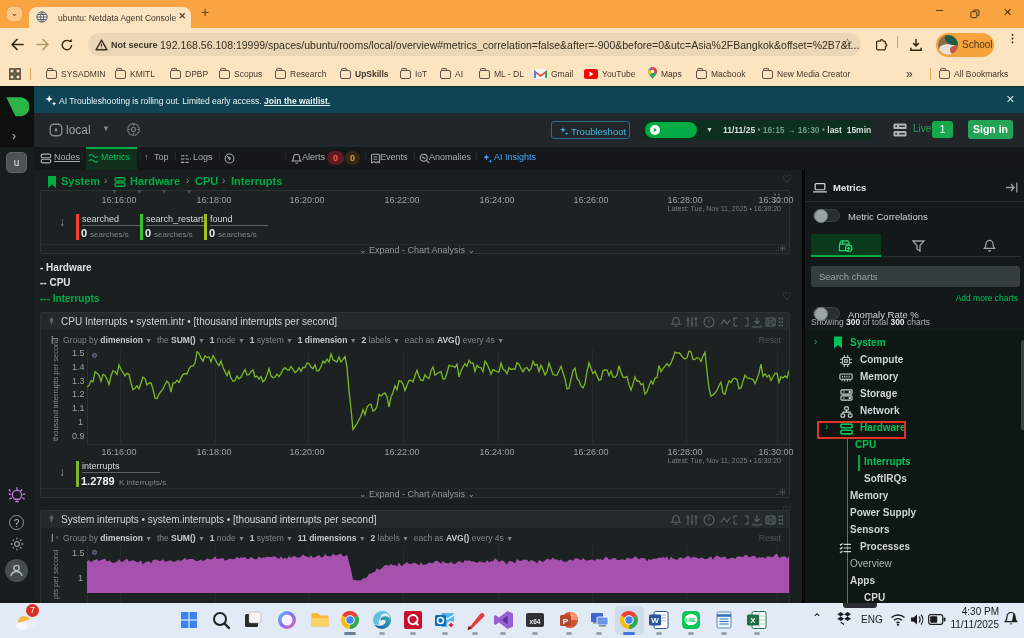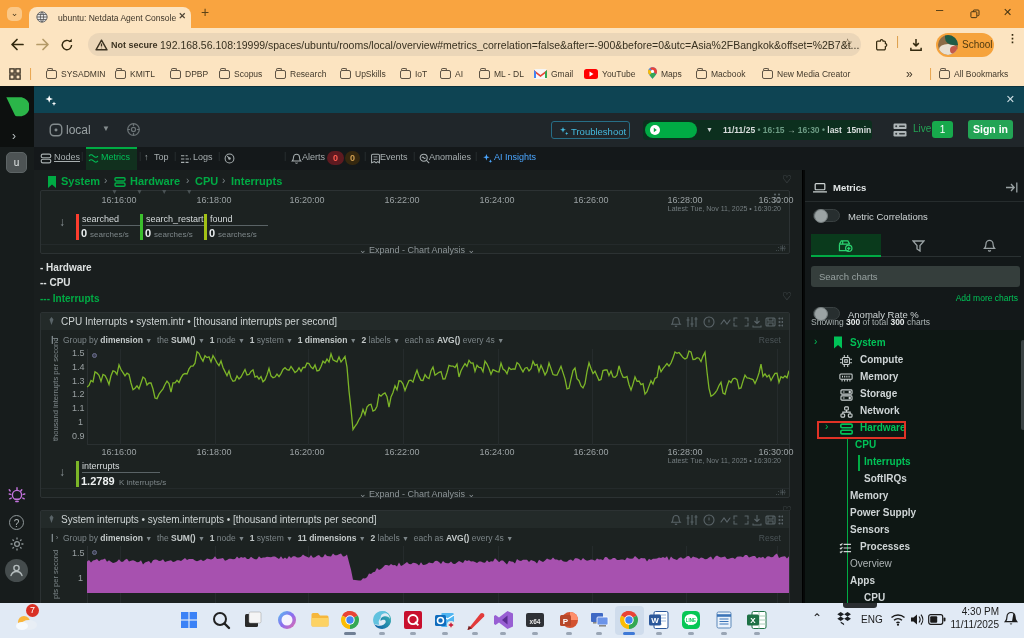--- a/index.html
+++ b/index.html
@@ -108,21 +108,21 @@
         <rect x="8" y="1" width="5" height="5" fill="none" stroke="#41382a" stroke-width="1.6"></rect>
         <rect x="1" y="8" width="5" height="5" fill="none" stroke="#41382a" stroke-width="1.6"></rect>
         <rect x="8" y="8" width="5" height="5" fill="none" stroke="#41382a" stroke-width="1.6"></rect>
       </svg>
     <span class="abs" style="left:29px;top:0;color:#e8a44c;font-size:12px;line-height:23px;">|</span>
     <span class="bk" style="left:46px;"><span class="folder"></span>SYSADMIN</span>
     <span class="bk" style="left:115px;"><span class="folder"></span>KMITL</span>
     <span class="bk" style="left:170px;"><span class="folder"></span>DPBP</span>
     <span class="bk" style="left:219px;"><span class="folder"></span>Scopus</span>
     <span class="bk" style="left:275px;"><span class="folder"></span>Research</span>
-    <span class="bk" style="left:340px;"><span class="folder"></span>UpSkills</span>
+    <span class="bk" style="left:340px;font-weight:bold;"><span class="folder"></span>UpSkills</span>
     <span class="bk" style="left:400px;"><span class="folder"></span>IoT</span>
     <span class="bk" style="left:440px;"><span class="folder"></span>AI</span>
     <span class="bk" style="left:479px;"><span class="folder"></span>ML - DL</span>
     <span class="bk" style="left:534px;"><svg style="position:relative;top:2px;margin-right:4px;display:inline-block" width="13" height="10" viewBox="0 0 13 10">
           <rect x="0" y="0" width="13" height="10" rx="1.5" fill="#f6f6f6"></rect>
           <path d="M0 1l6.5 5L13 1v2L6.5 8 0 3z" fill="#ea4335"></path>
           <path d="M0 1v8h2V3z" fill="#4285f4"></path>
           <path d="M13 1v8h-2V3z" fill="#34a853"></path>
         </svg>Gmail</span>
     <span class="bk" style="left:584px;"><svg style="position:relative;top:2px;margin-right:4px;display:inline-block" width="14" height="10" viewBox="0 0 14 10">
@@ -140,20 +140,21 @@
     <span class="bk" style="left:762px;"><span class="folder"></span>New Media Creator</span>
     <span class="bk" style="left:906px;font-size:12px;">»</span>
     <span class="abs" style="left:929px;top:0;color:#e8a44c;font-size:12px;line-height:23px;">|</span>
     <span class="bk" style="left:939px;"><span class="folder"></span>All Bookmarks</span>
   </div>
   <div id="banner">
     <svg class="abs" style="left:10px;top:7px" width="13" height="13" viewBox="0 0 13 13">
         <path d="M5.2 1.2l1 2.8 2.8 1-2.8 1-1 2.8-1-2.8-2.8-1 2.8-1z" fill="#fff"></path>
         <path d="M10 7.5l.6 1.6 1.6.6-1.6.6-.6 1.6-.6-1.6-1.6-.6 1.6-.6z" fill="#fff"></path>
       </svg>
+    <span class="abs" style="left:25px;top:9px;">AI Troubleshooting is rolling out. Limited early access. <span style="text-decoration:underline;font-weight:bold;">Join the waitlist.</span></span>
     <span class="abs" style="right:9px;top:6px;font-size:11px;color:#cfdfe4;">✕</span>
   </div>
   <div id="rail">
     <svg class="abs" style="left:6px;top:11px" width="23" height="20" viewBox="0 0 23 20">
         <path d="M0.3 0.3 L15.6 0.3 A9.6 9.6 0 0 1 15.6 19.2 L11 19.2 A2.5 2.5 0 0 1 8.7 17.7 Z" fill="#2bb549"></path>
       </svg>
     <span class="abs" style="left:12px;top:43px;font-size:12px;color:#b9c1c2;">›</span>
   </div>
   <div id="rail2">
     <div class="abs" style="left:6px;top:5px;width:21px;height:21px;background:#4d5354;border-radius:5px;border:1px solid #5d6465;color:#e3e7e7;font-size:10px;text-align:center;line-height:20px;">u</div>

